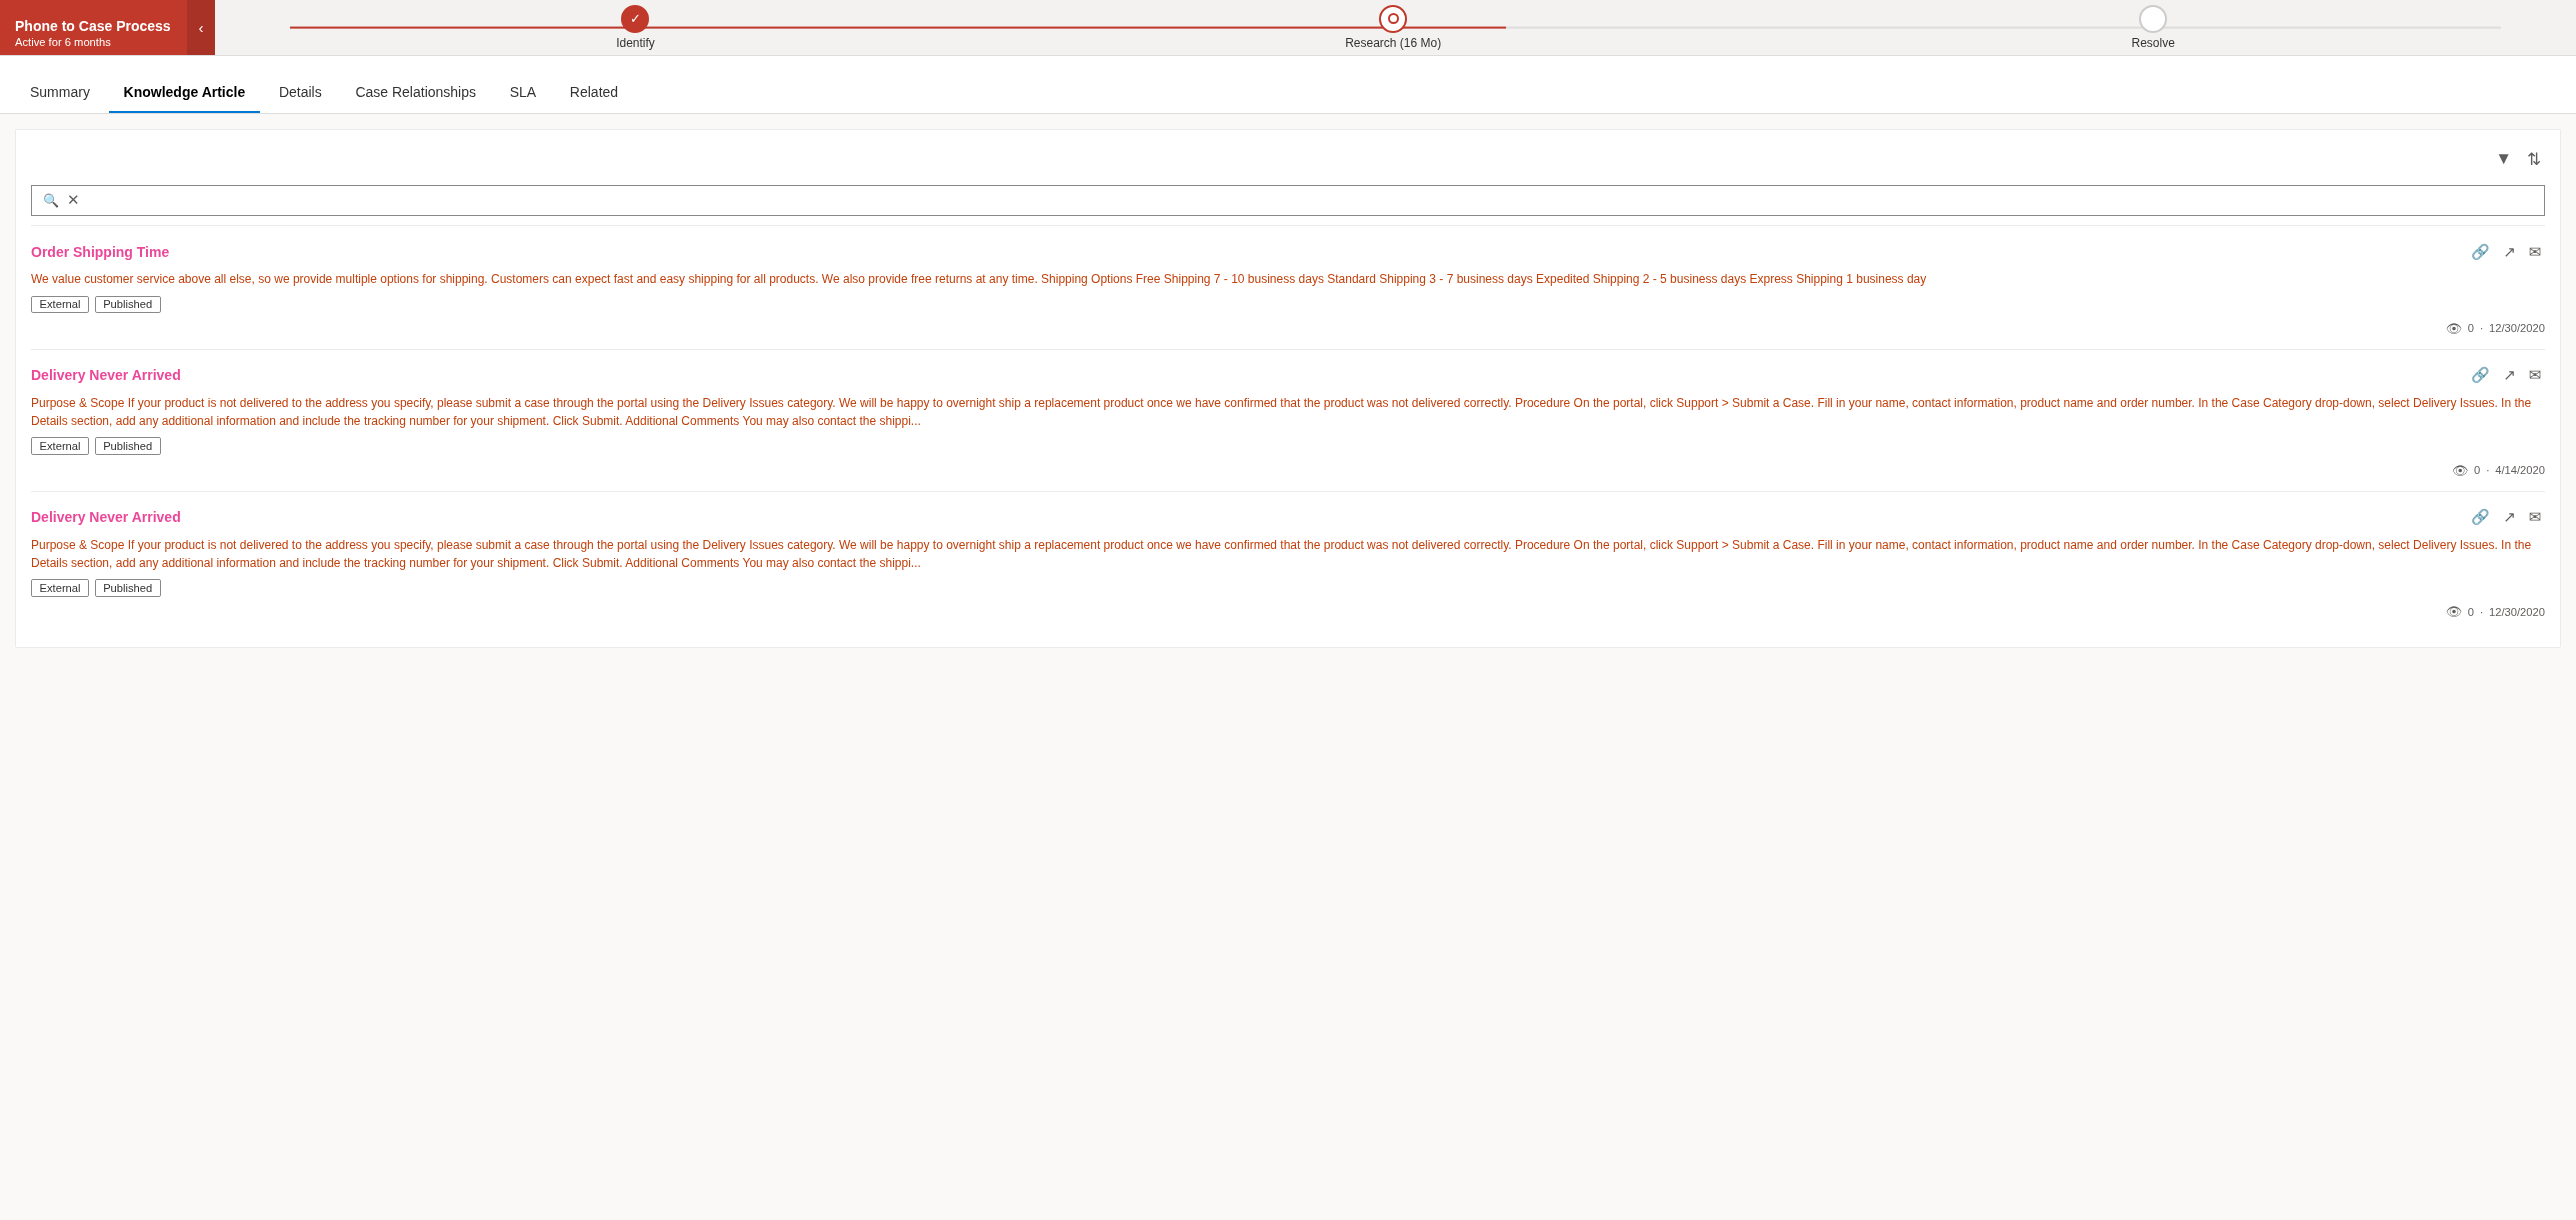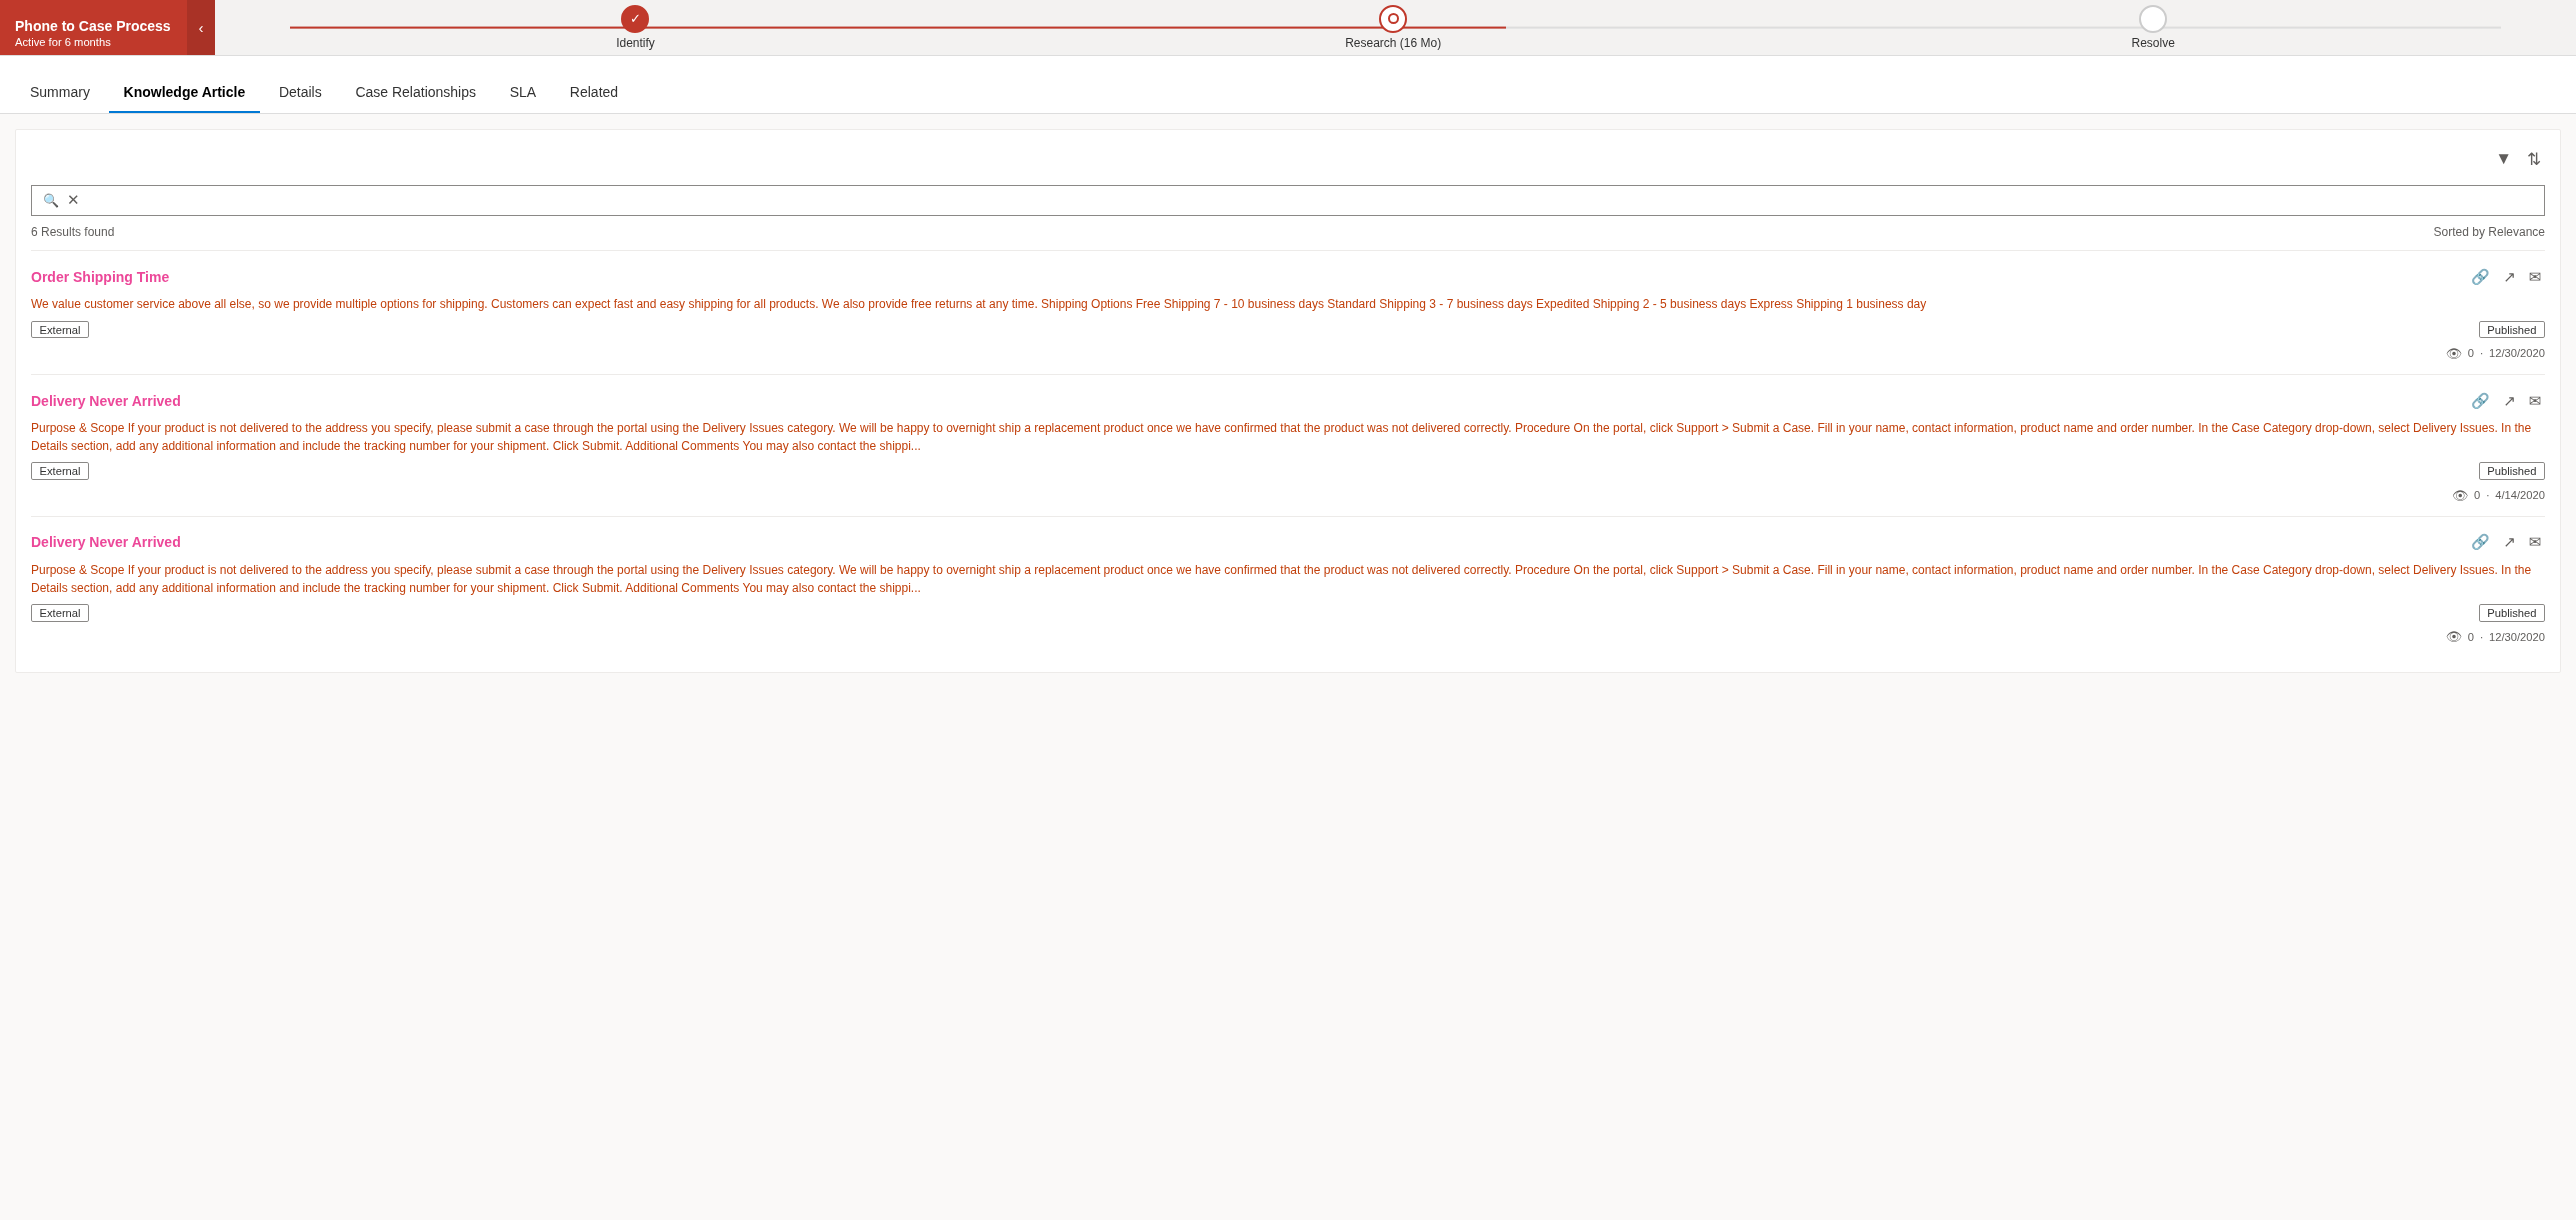--- a/index.html
+++ b/index.html
@@ -235,21 +235,20 @@
       margin-bottom: 7.5px;
       overflow: hidden;
       display: -webkit-box;
       -webkit-line-clamp: 3;
       -webkit-box-orient: vertical;
     }
     .article-tags {
       display: flex;
       gap: 5.6px;
       margin-bottom: 7.5px;
-      justify-content: space-between;
     }
     .tag {
       border: 0.9px solid #8a8886;
       border-radius: 1.9px;
       padding: 1.9px 7.5px;
       font-size: 11.2px;
       color: #333;
     }
     .article-footer {
       display: flex;
@@ -311,24 +310,20 @@
     <div class="toolbar-row">
       <button class="icon-btn" title="Filter">▼</button>
       <button class="icon-btn" title="Sort">⇅</button>
     </div>
 
     <div class="search-container">
       <span class="search-icon-inner">🔍</span>
       <button class="search-clear">✕</button>
     </div>
 
-    <div class="results-row">
-      <span>6 Results found</span>
-      <span>Sorted by Relevance</span>
-    </div>
 
     <div>
 
       <div class="article-item">
         <div class="article-header">
           <span class="article-title">Order Shipping Time</span>
           <div class="article-actions">
             <button class="icon-btn" title="Link to case">🔗</button>
             <button class="icon-btn" title="Open article">↗</button>
             <button class="icon-btn" title="Email article">✉</button>

